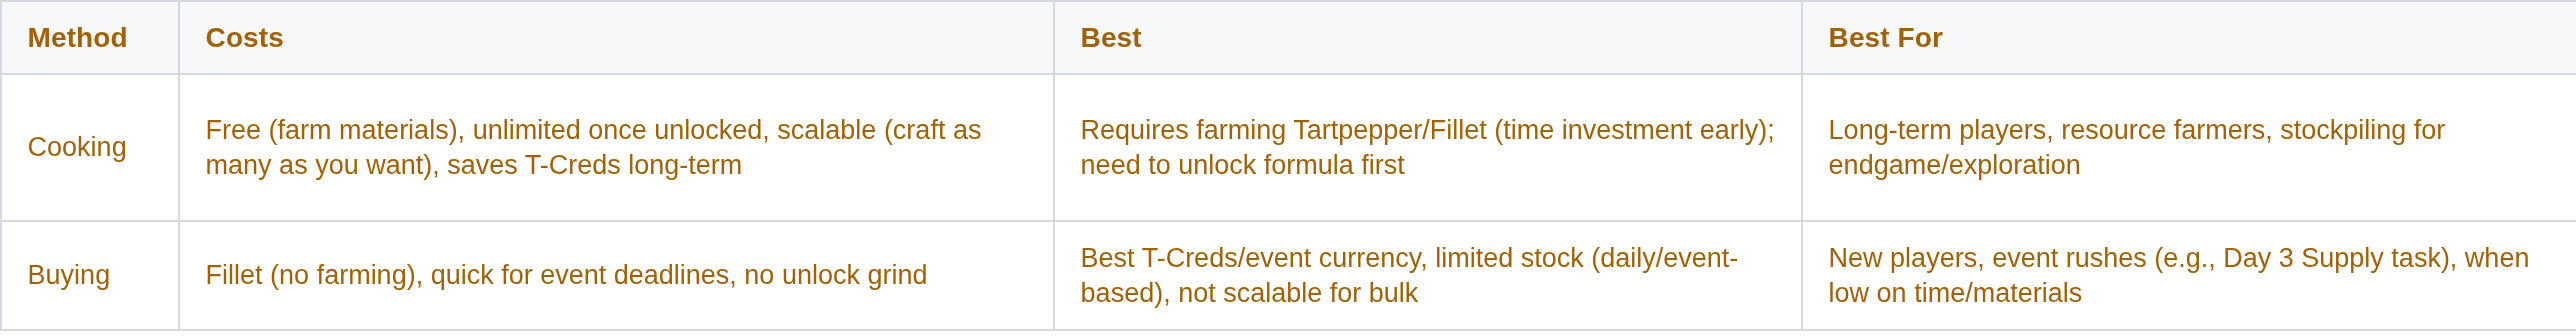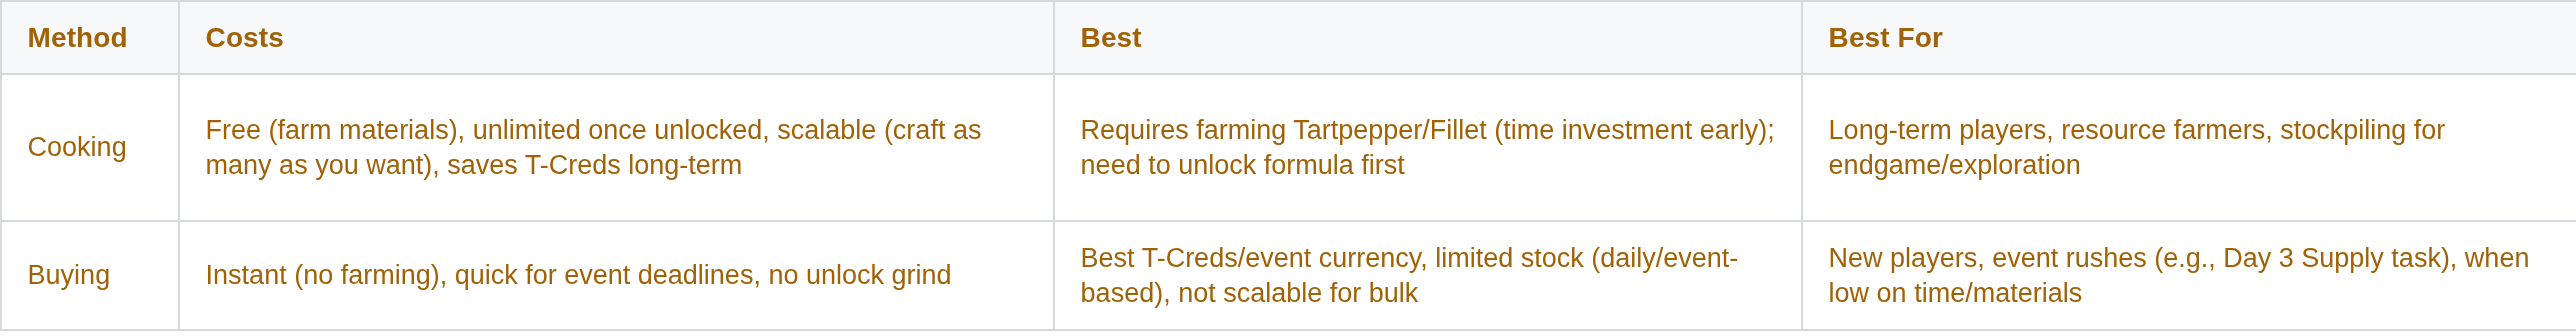--- a/index.html
+++ b/index.html
@@ -82,19 +82,19 @@
   </thead>
   <tbody>
     <tr class="row-cooking">
       <td class="cell-method">Cooking</td>
       <td class="cell-pros">Free (farm materials), unlimited once unlocked, scalable (craft as many as you want), saves T-Creds long-term</td>
       <td class="cell-cons">Requires farming Tartpepper/Fillet (time investment early); need to unlock formula first</td>
       <td class="cell-bestfor">Long-term players, resource farmers, stockpiling for endgame/exploration</td>
     </tr>
     <tr class="row-buying">
       <td class="cell-method">Buying</td>
-      <td class="cell-pros">Instant (no farming), quick for event deadlines, no unlock grind</td>
+      <td class="cell-pros">Fillet (no farming), quick for event deadlines, no unlock grind</td>
       <td class="cell-cons">Best T-Creds/event currency, limited stock (daily/event-based), not scalable for bulk</td>
       <td class="cell-bestfor">New players, event rushes (e.g., Day 3 Supply task), when low on time/materials</td>
     </tr>
   </tbody>
 </table>
 
 
 </body></html>

